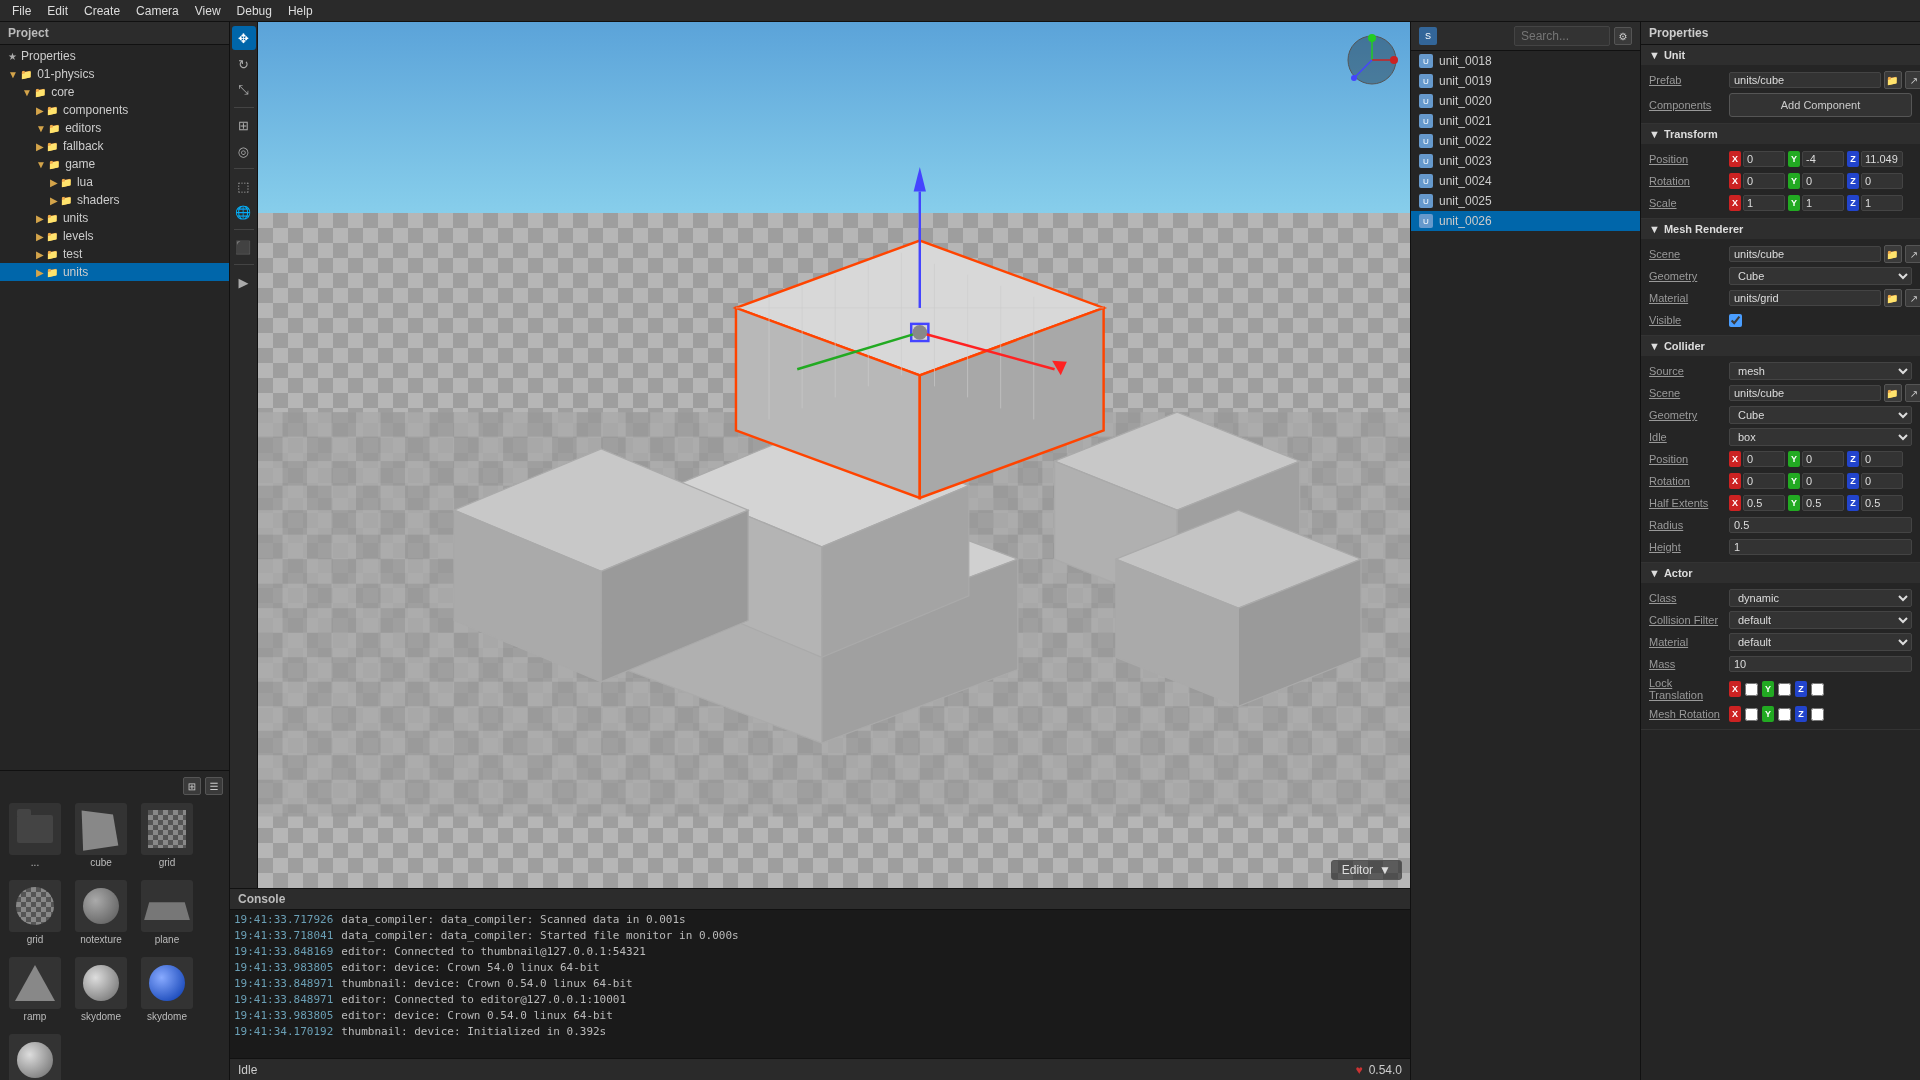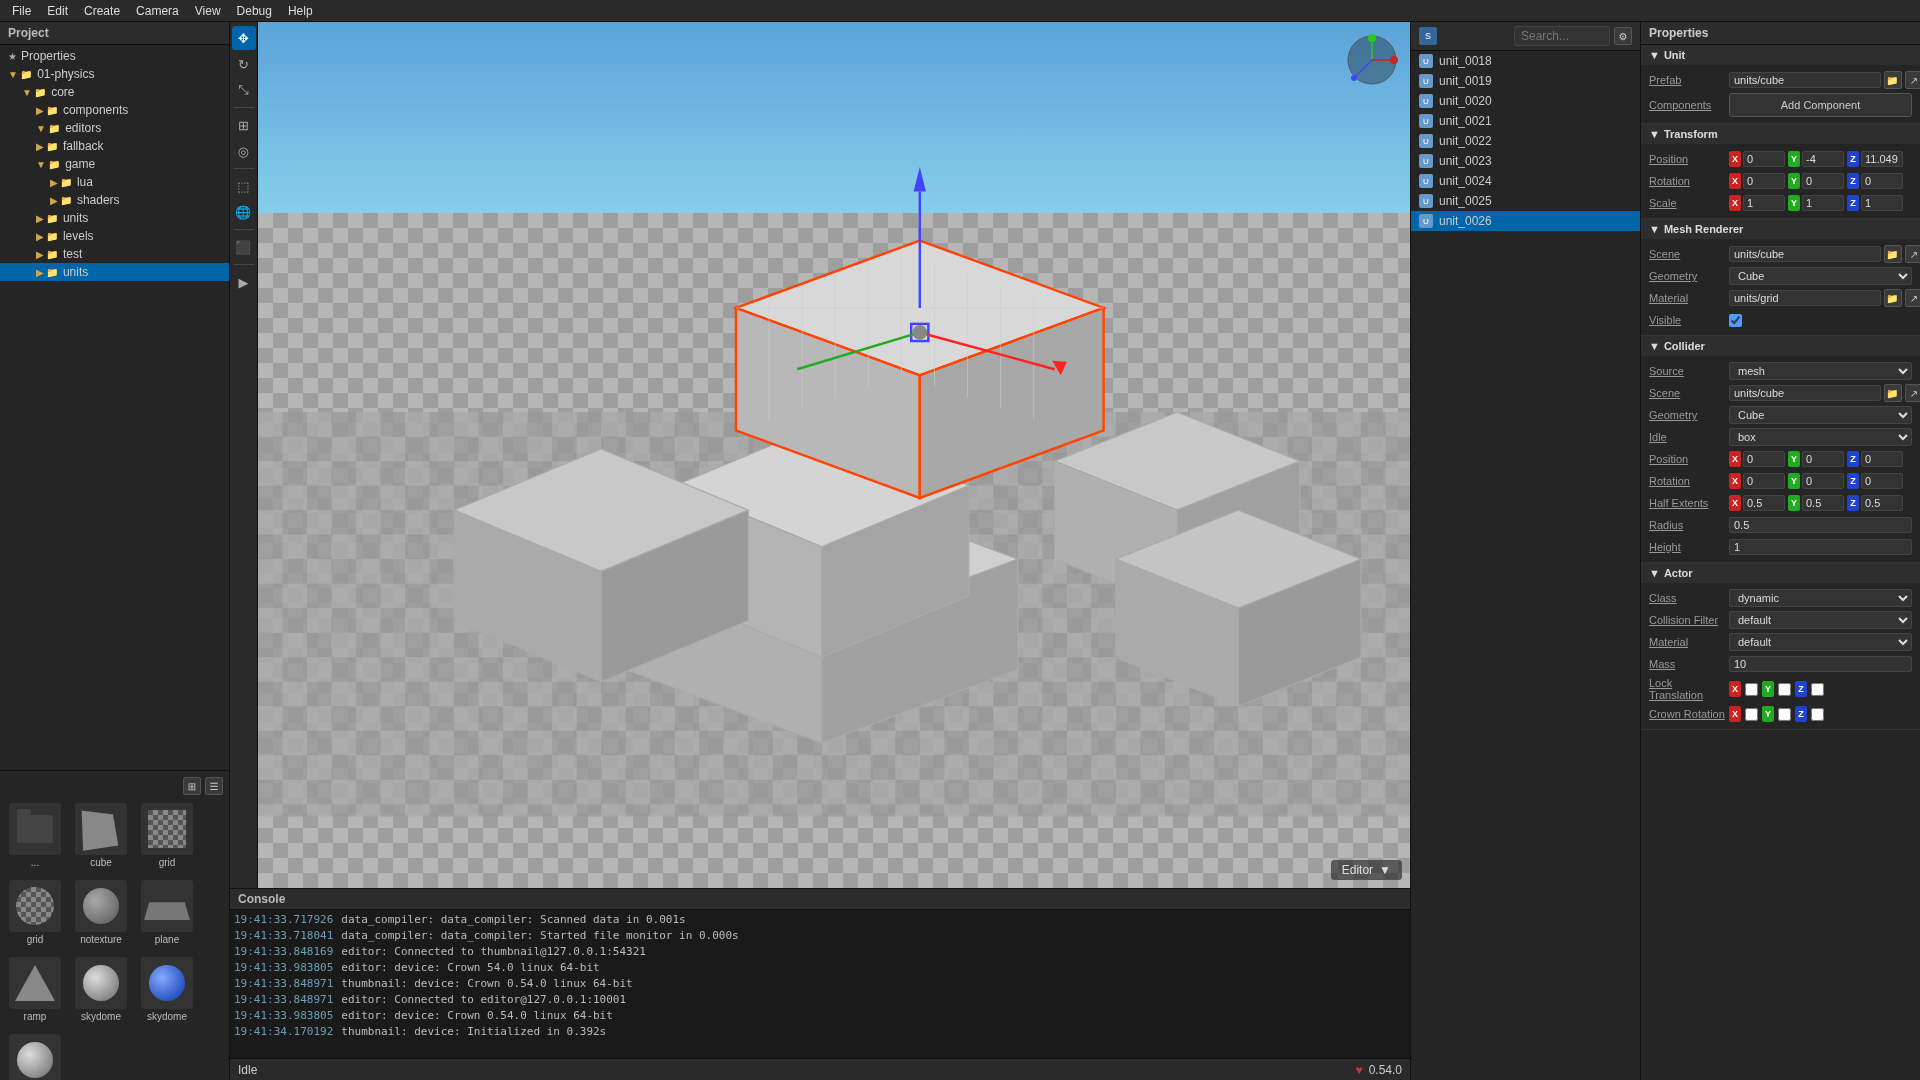--- a/index.html
+++ b/index.html
@@ -758,21 +758,21 @@
                 <input type="checkbox" class="prop-check" style="">
                 <div class="xyz-label yl">Y</div>
                 <input type="checkbox" class="prop-check" style="">
                 <div class="xyz-label zl">Z</div>
                 <input type="checkbox" class="prop-check" style="">
               </div>
             </div>
           </div>
 
           <div class="prop-row">
-            <div class="prop-label">Crown Rotation</div>
+            <div class="prop-label">Mesh Rotation</div>
             <div class="prop-value">
               <div style="display:flex;gap:4px;align-items:center;">
                 <div class="xyz-label xl">X</div>
                 <input type="checkbox" class="prop-check" style="">
                 <div class="xyz-label yl">Y</div>
                 <input type="checkbox" class="prop-check" style="">
                 <div class="xyz-label zl">Z</div>
                 <input type="checkbox" class="prop-check" style="">
               </div>
             </div>

